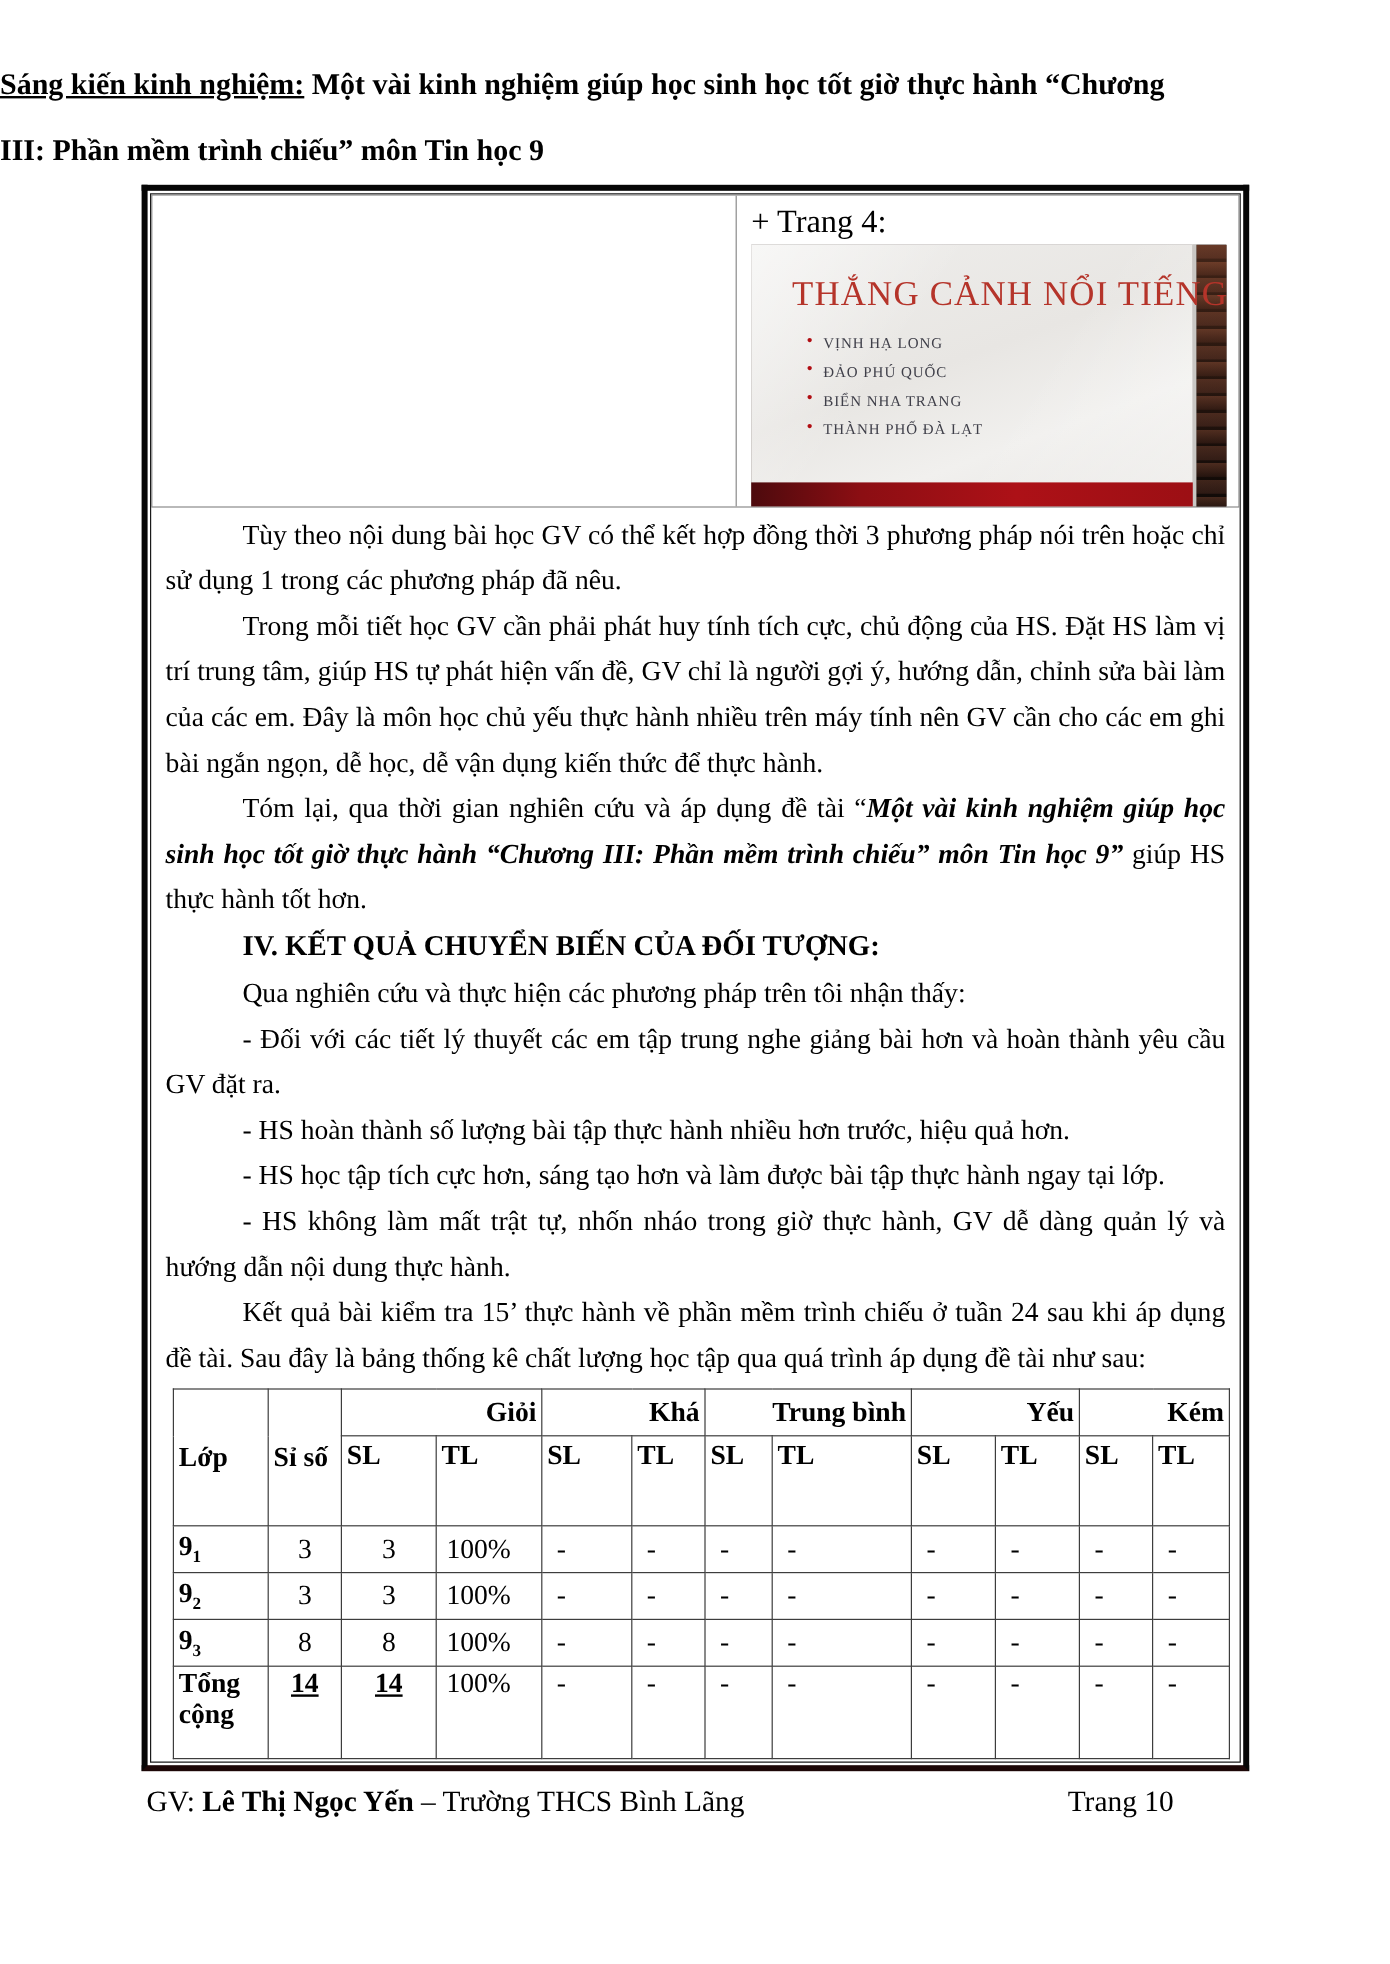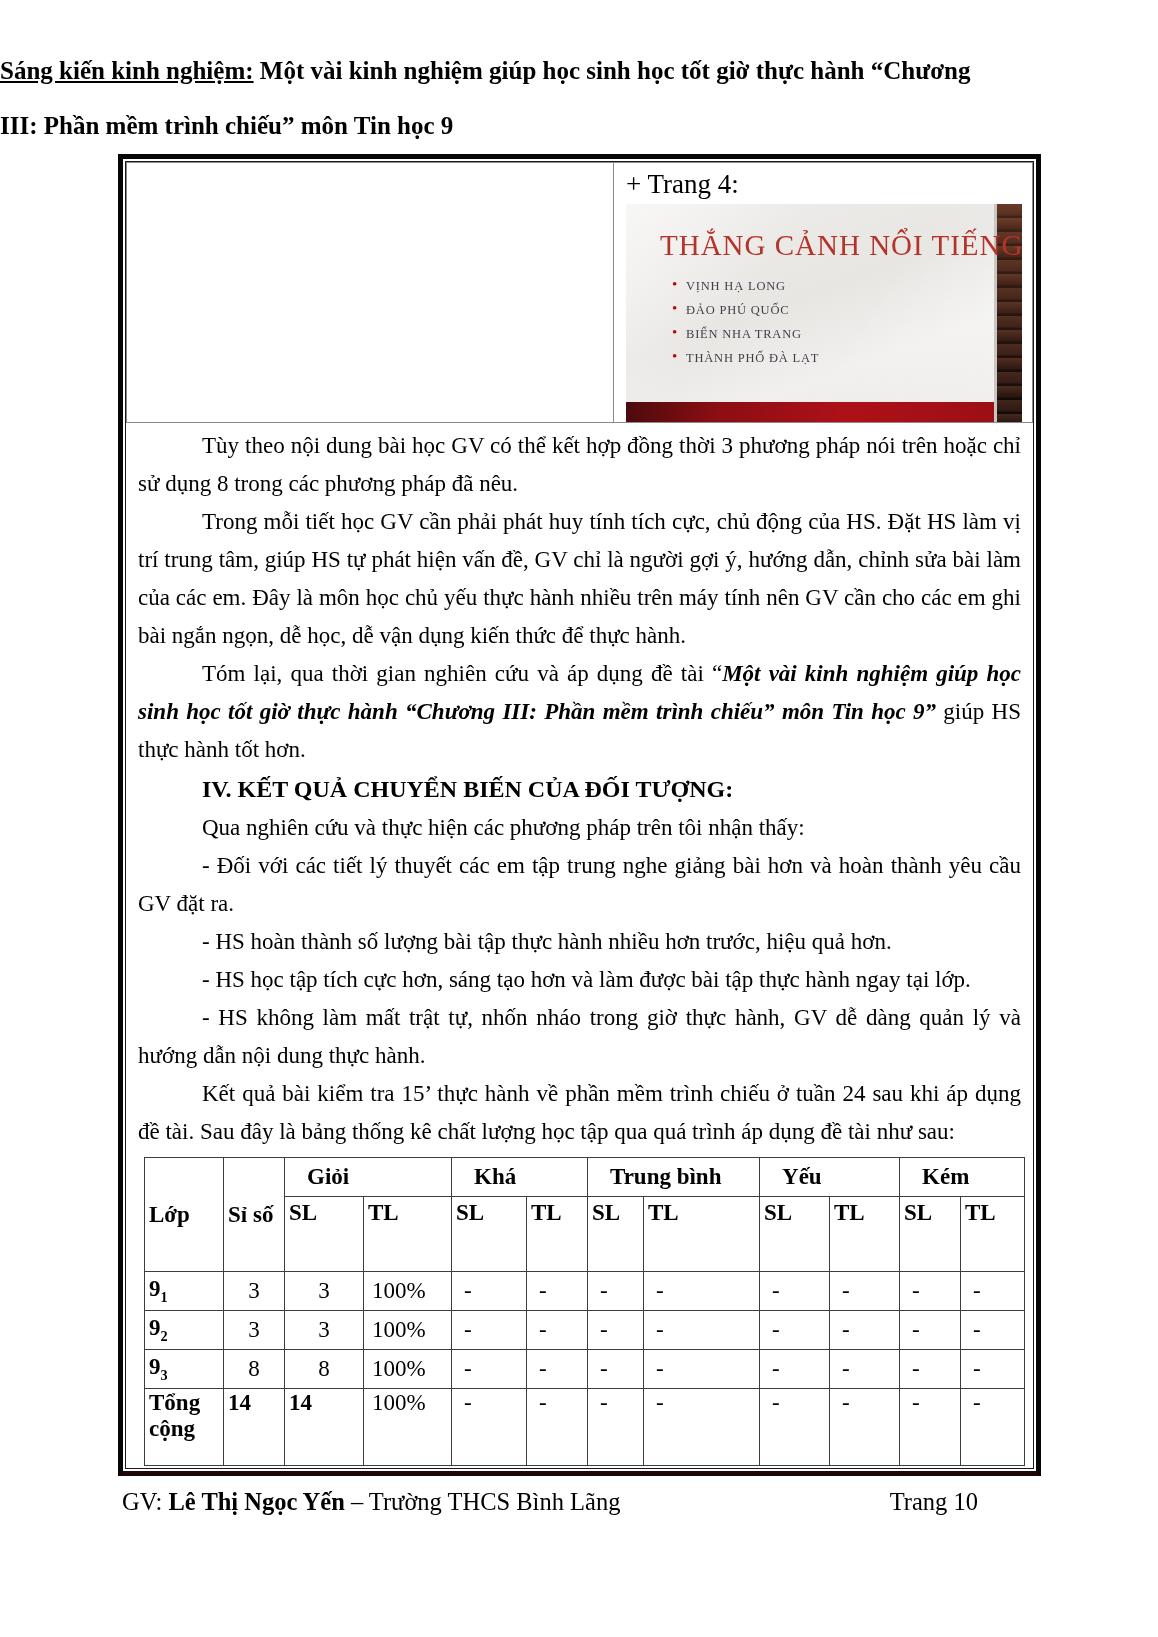--- a/index.html
+++ b/index.html
@@ -118,30 +118,30 @@
     border-collapse:collapse;
     font-size:23px;
     table-layout:fixed;
   }
   .stats-table th, .stats-table td {
     border:1px solid #3d3d3d;
     padding:1px 4px;
     overflow:hidden;
   }
   .stats-table th { font-weight:bold; text-align:left; }
-  th.group { text-align:left; padding-left:22px; height:36px; }
+  th.group { text-align:right; padding-left:22px; height:36px; }
   th.sub { vertical-align:top; height:70px; padding-top:3px; }
   th.rowspan-head { vertical-align:middle; }
   .stats-table td { height:36px; }
   td.row-label { font-weight:bold; }
   td.num { text-align:center; }
   td.pct { text-align:left; padding-left:8px; }
   td.dash { text-align:left; padding-left:12px; }
   tr.row-total td { vertical-align:top; height:74px; }
-  tr.row-total td.bold-num { font-weight:bold; text-align:left; }
+  tr.row-total td.bold-num { font-weight:bold; text-align:center;text-decoration:underline; }
   sub { font-size:.62em; }
 
   
   .doc-footer {
     display:flex;
     justify-content:space-between;
     margin:12px 118px 0 122px;
     font-size:24.5px;
   }
   .footer-right { margin-right:62px; }
@@ -170,21 +170,21 @@
             <li>BIỂN NHA TRANG</li>
             <li>THÀNH PHỐ ĐÀ LẠT</li>
           </ul>
           <div class="slide-bar"></div>
         </div>
       </div>
     </div>
   </div>
 
   <div class="body-text">
-    <p>Tùy theo nội dung bài học GV có thể kết hợp đồng thời 3 phương pháp nói trên hoặc chỉ sử dụng 8 trong các phương pháp đã nêu.</p>
+    <p>Tùy theo nội dung bài học GV có thể kết hợp đồng thời 3 phương pháp nói trên hoặc chỉ sử dụng 1 trong các phương pháp đã nêu.</p>
     <p>Trong mỗi tiết học GV cần phải phát huy tính tích cực, chủ động của HS. Đặt HS làm vị trí trung tâm, giúp HS tự phát hiện vấn đề, GV chỉ là người gợi ý, hướng dẫn, chỉnh sửa bài làm của các em. Đây là môn học chủ yếu thực hành nhiều trên máy tính nên GV cần cho các em ghi bài ngắn ngọn, dễ học, dễ vận dụng kiến thức để thực hành.</p>
     <p><span>Tóm lại, qua thời gian nghiên cứu và áp dụng đề tài “</span><span class="bold-italic">Một vài kinh nghiệm giúp học sinh học tốt giờ thực hành “Chương III: Phần mềm trình chiếu” môn Tin học 9”</span><span> giúp HS thực hành tốt hơn.</span></p>
     <p class="section-heading">IV. KẾT QUẢ CHUYỂN BIẾN CỦA ĐỐI TƯỢNG:</p>
     <p>Qua nghiên cứu và thực hiện các phương pháp trên tôi nhận thấy:</p>
     <p>- Đối với các tiết lý thuyết các em tập trung nghe giảng bài hơn và hoàn thành yêu cầu GV đặt ra.</p>
     <p>- HS hoàn thành số lượng bài tập thực hành nhiều hơn trước, hiệu quả hơn.</p>
     <p>- HS học tập tích cực hơn, sáng tạo hơn và làm được bài tập thực hành ngay tại lớp.</p>
     <p>- HS không làm mất trật tự, nhốn nháo trong giờ thực hành, GV dễ dàng quản lý và hướng dẫn nội dung thực hành.</p>
     <p>Kết quả bài kiểm tra 15’ thực hành về phần mềm trình chiếu ở tuần 24 sau khi áp dụng đề tài. Sau đây là bảng thống kê chất lượng học tập qua quá trình áp dụng đề tài như sau:</p>
   </div>

